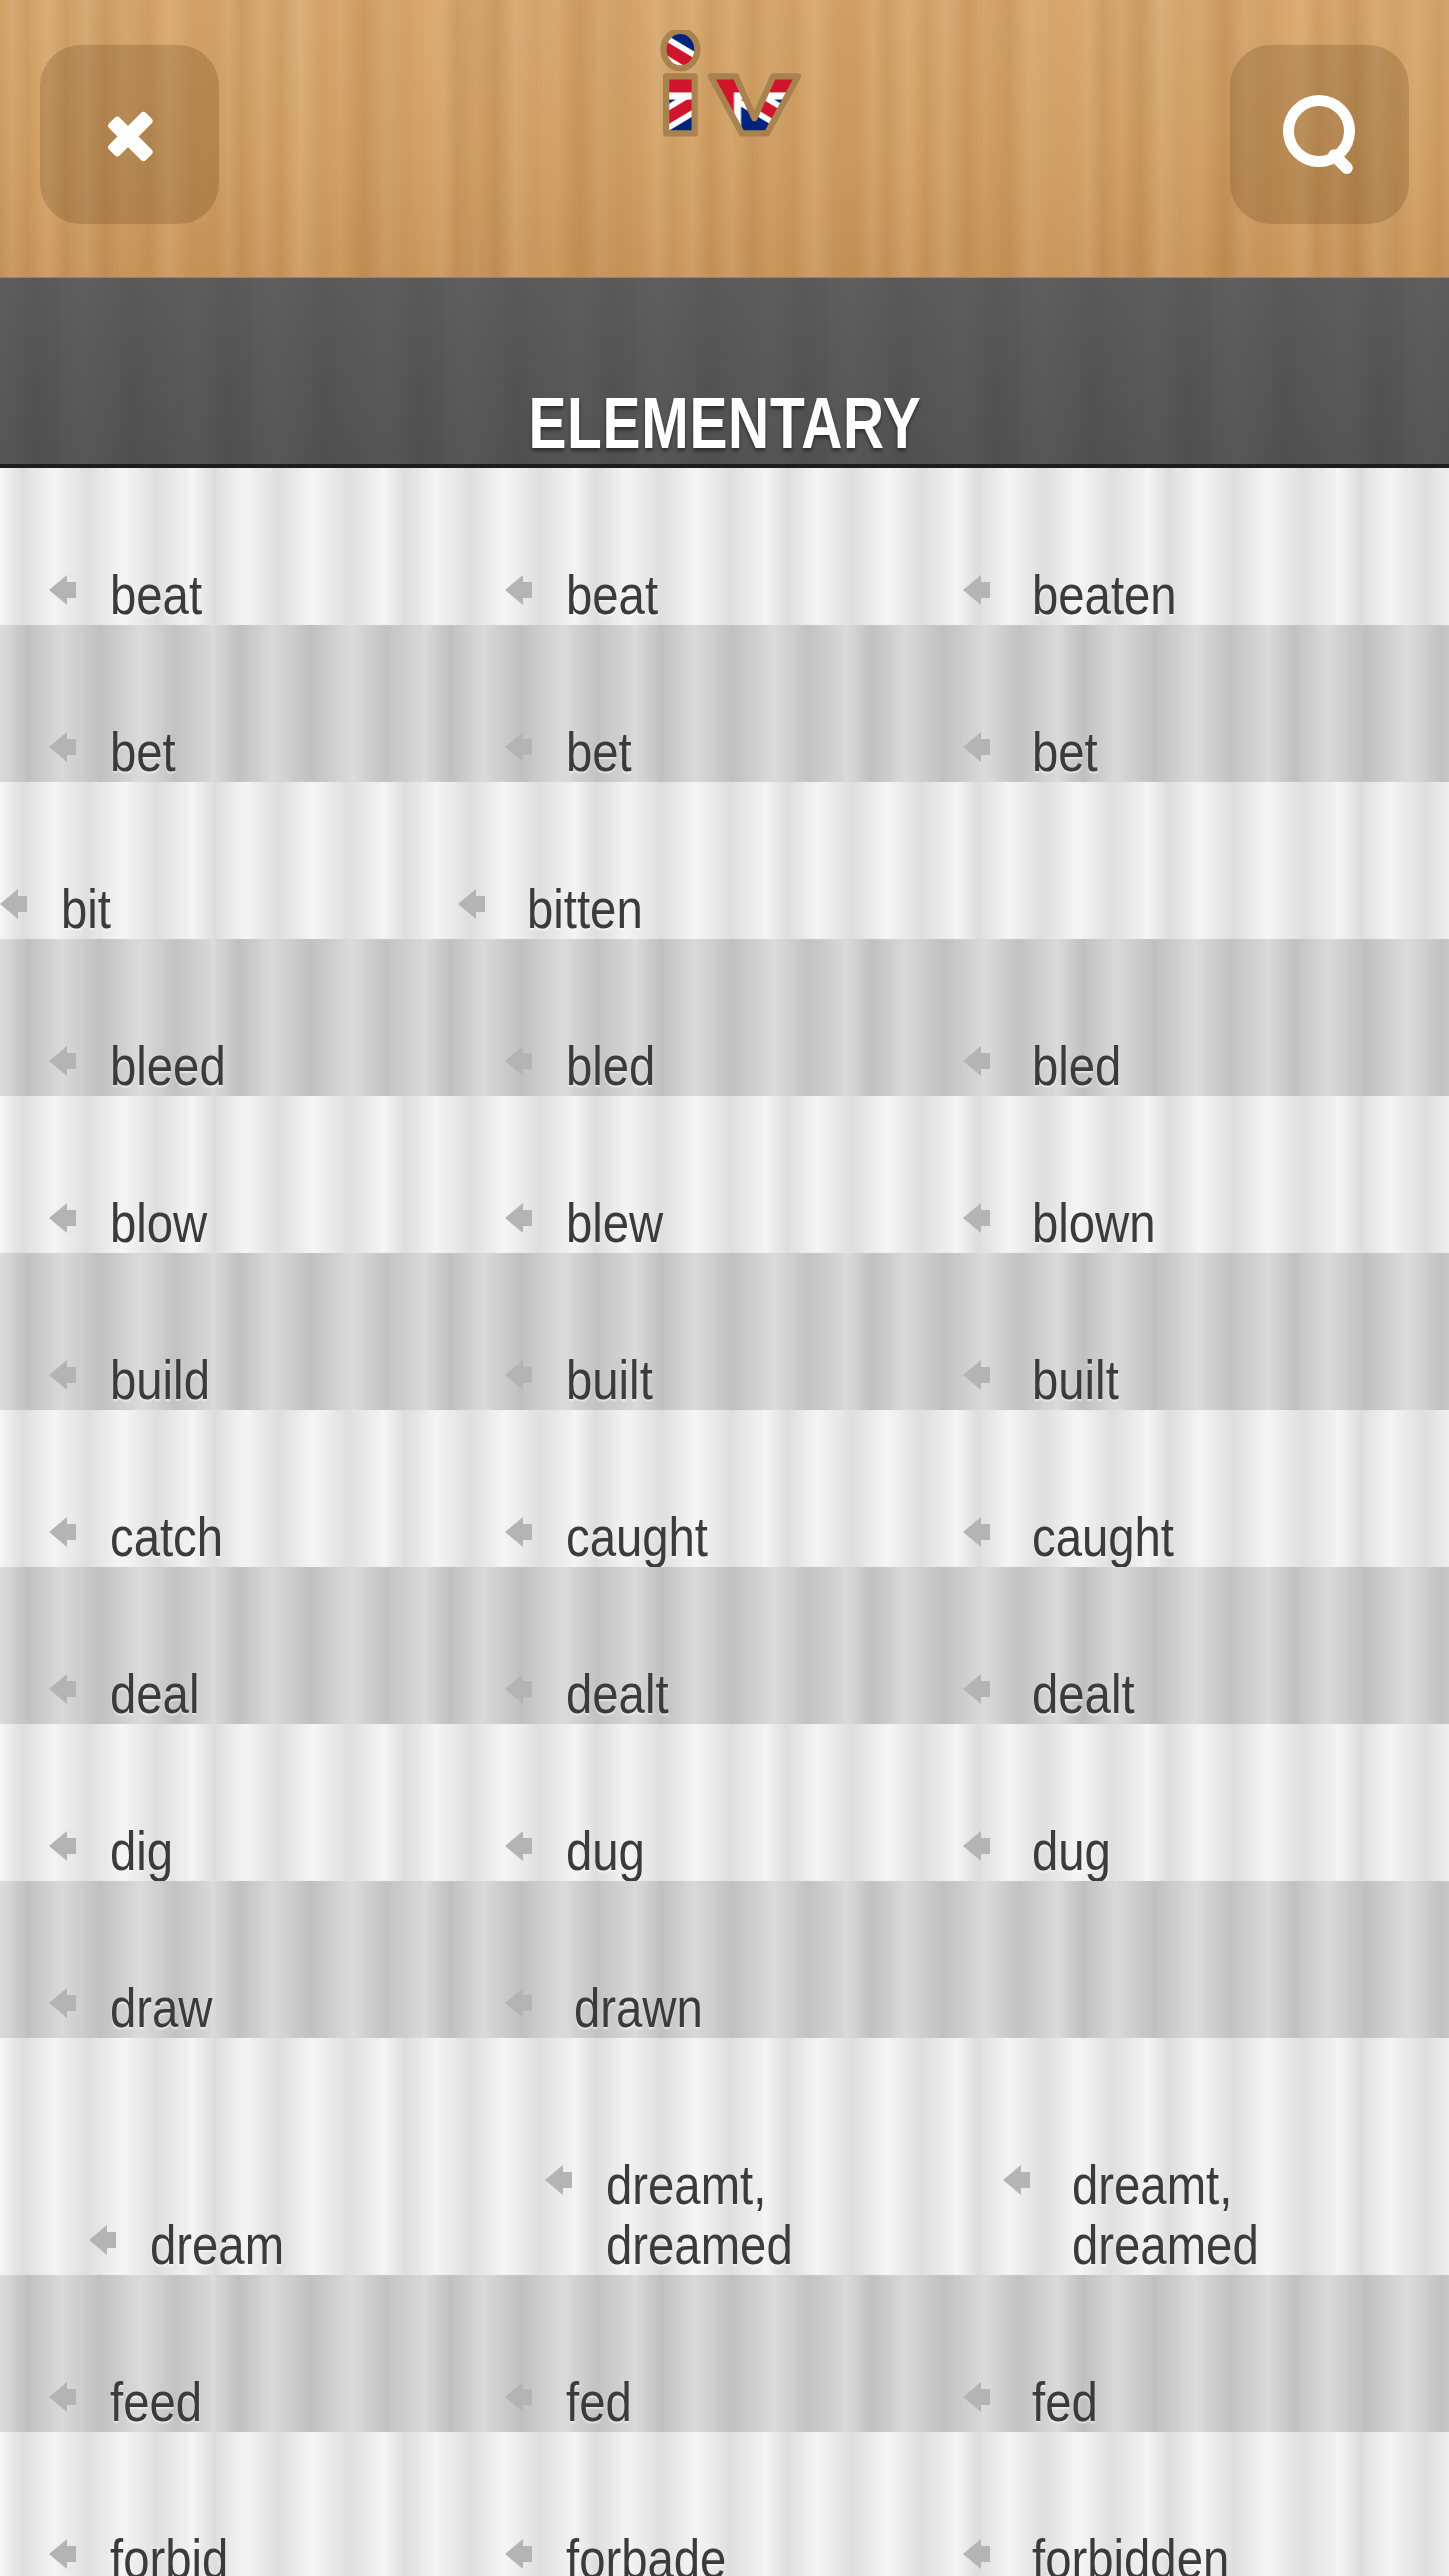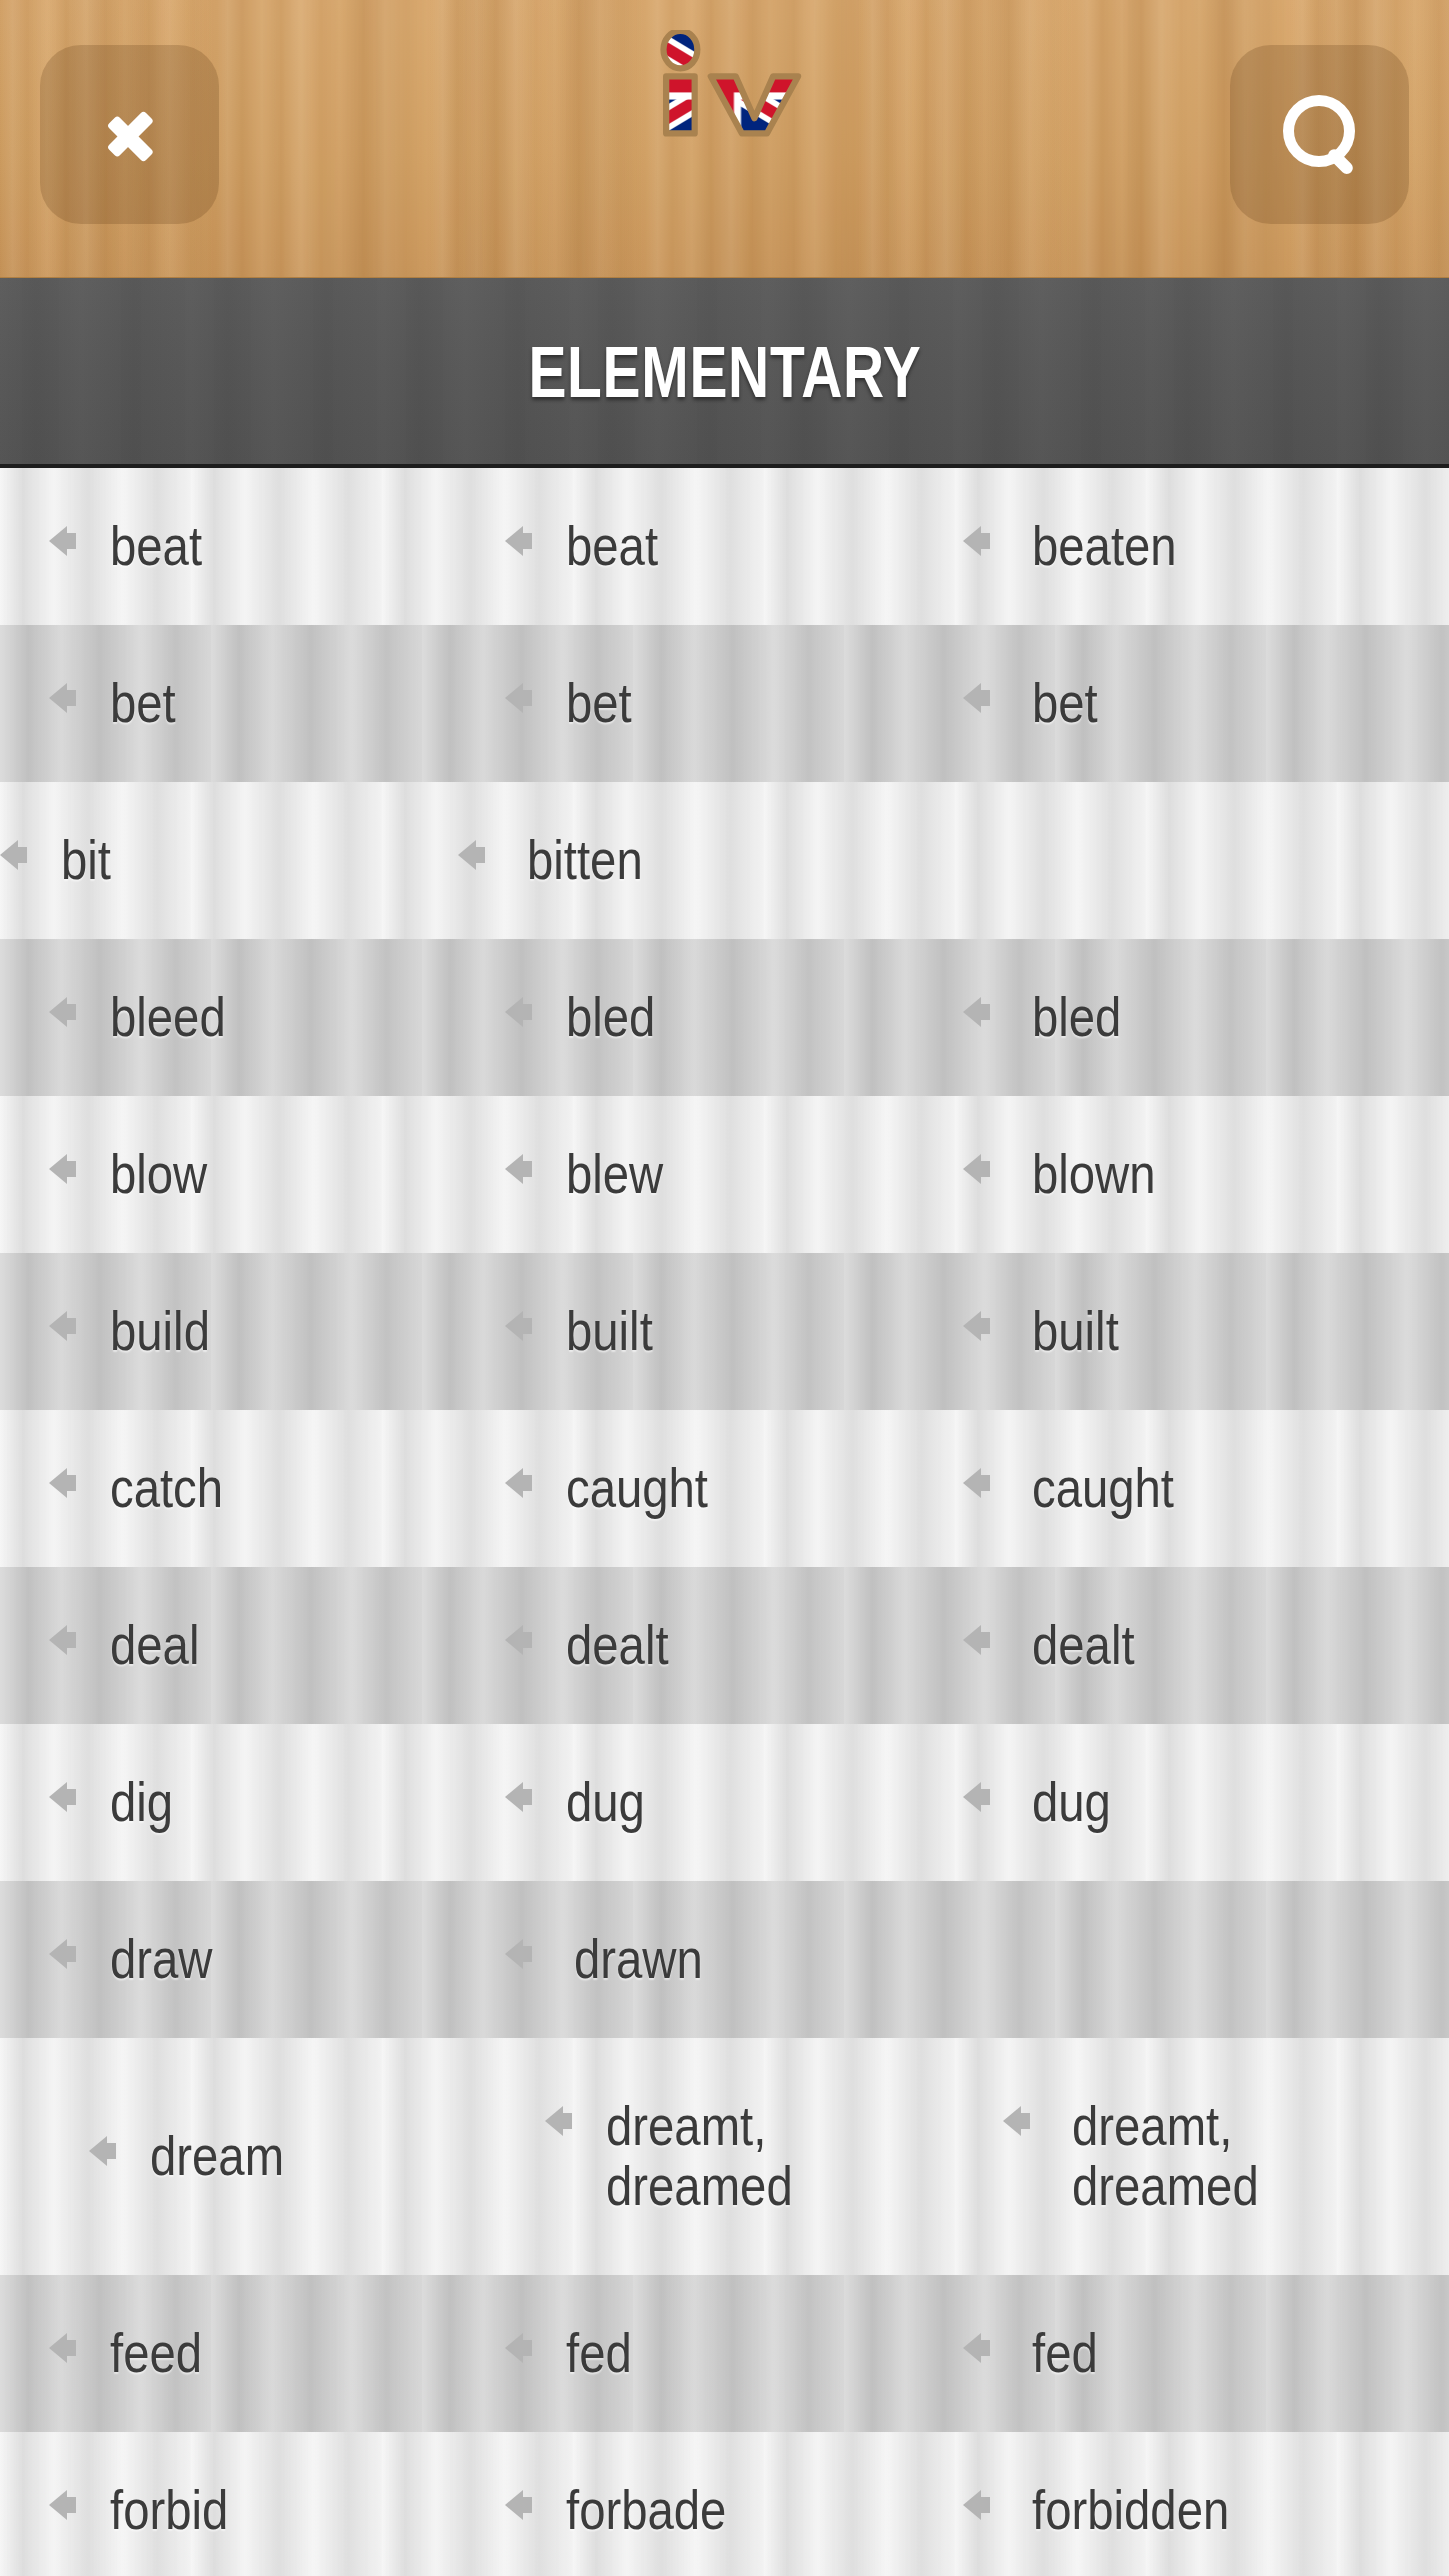--- a/index.html
+++ b/index.html
@@ -128,21 +128,21 @@
     background-image:
       linear-gradient(90deg,
         rgba(255,255,255,0.018) 0px,
         rgba(0,0,0,0.035) 36px,
         rgba(255,255,255,0.022) 81px,
         rgba(0,0,0,0.030) 134px,
         rgba(255,255,255,0.015) 192px),
       linear-gradient(180deg, #5b5b5b 0%, #565656 50%, #525252 100%);
     background-size: 192px 100%, 100% 100%;
     display: flex;
-    align-items: center;
+    align-items: flex-end;
     justify-content: center;
     border-bottom: 4.5px solid #1d1d1d;
   }
   .title-text {
     color: #ffffff;
     font-family: "Liberation Sans Narrow", "Liberation Sans", sans-serif;
     font-weight: 700;
     font-size: 73px;
     letter-spacing: 0.9px;
     transform: scaleX(0.78);
@@ -152,21 +152,21 @@
   }
 
   
   .verb-list {
     position: relative;
     width: 1449px;
   }
 
   .verb-row {
     display: flex;
-    align-items: center;
+    align-items: flex-end;
     height: 157px;
     position: relative;
     background-color: #ececec;
     background-image:
       linear-gradient(90deg,
         rgba(255,255,255,0.55) 0px,
         rgba(170,170,170,0.22) 23px,
         rgba(255,255,255,0.45) 54px,
         rgba(160,160,160,0.18) 88px,
         rgba(255,255,255,0.50) 123px,

